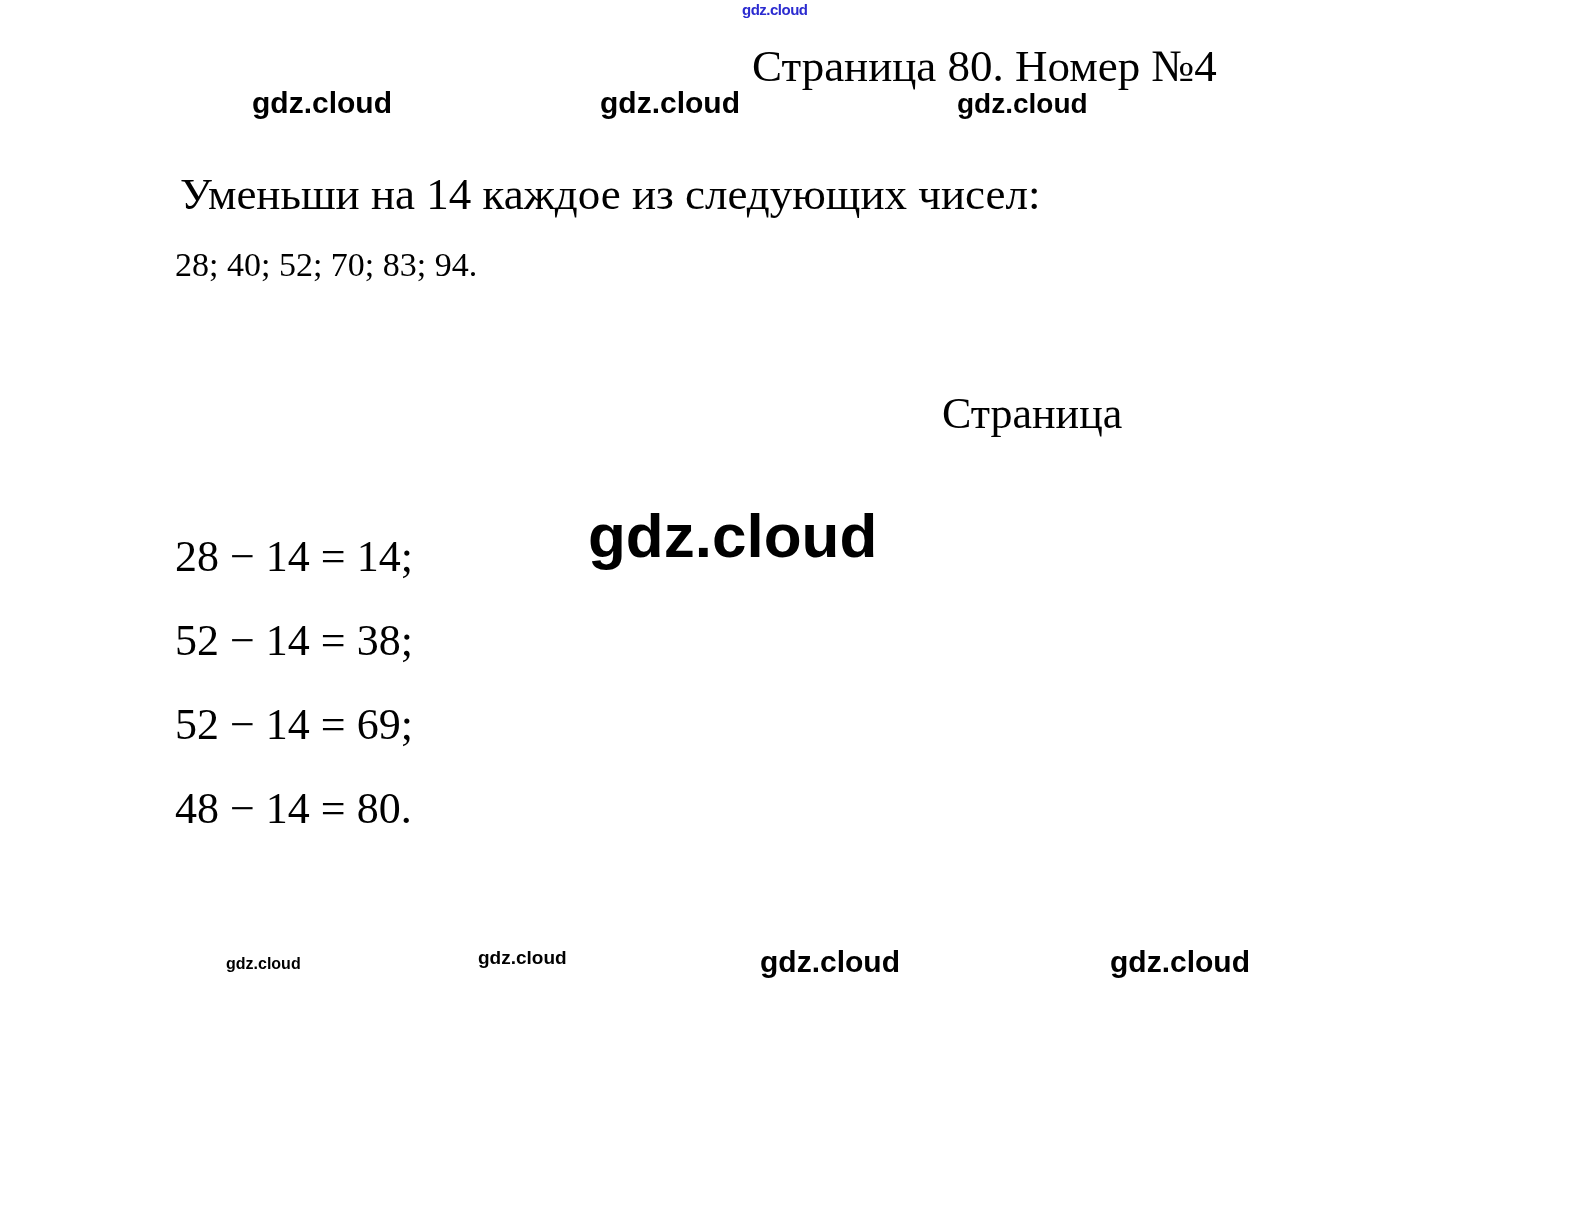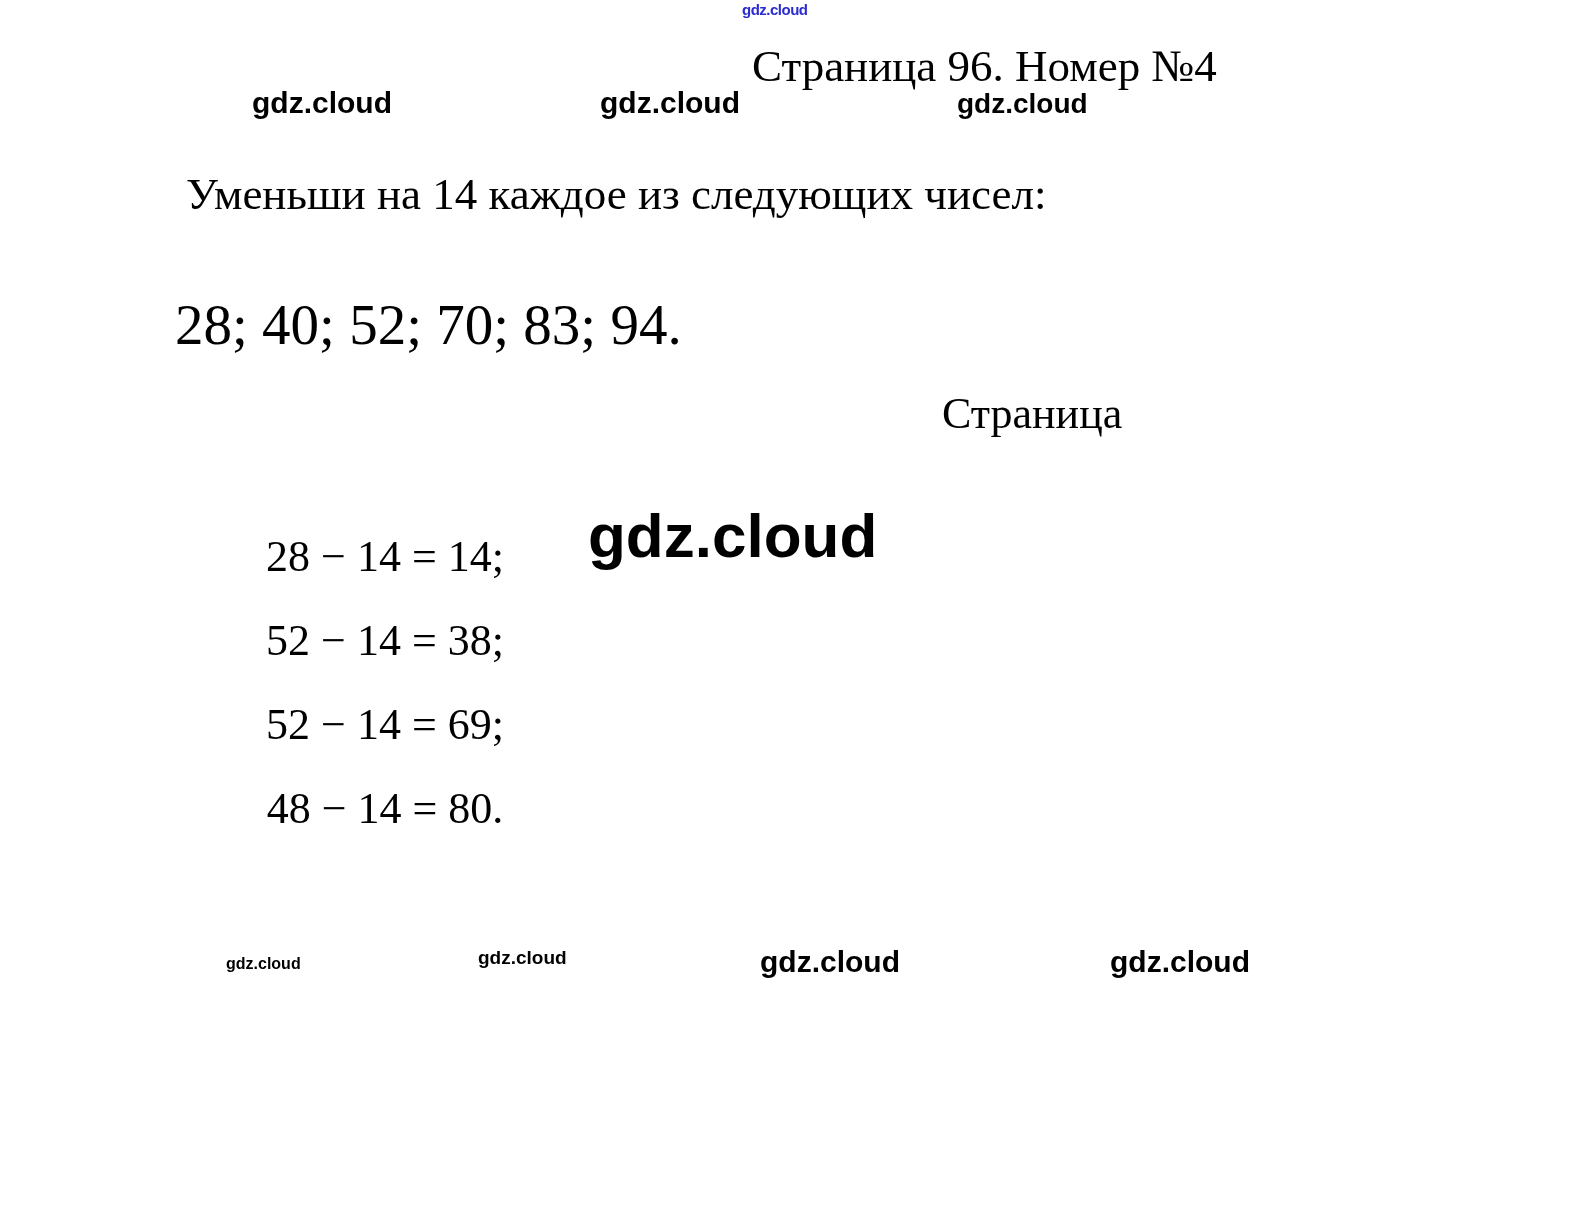--- a/index.html
+++ b/index.html
@@ -74,62 +74,60 @@
 
   .title {
     position: absolute;
     left: 752px;
     top: 40px;
     font-size: 45px;
     white-space: nowrap;
   }
   .task-line1 {
     position: absolute;
-    left: 186px;
+    left: 180px;
     top: 168px;
     font-size: 45px;
     white-space: nowrap;
     text-align: right;
   }
   .task-line2 {
     position: absolute;
     left: 175px;
     top: 246px;
-    font-size: 57px;
+    font-size: 34px;
     white-space: nowrap;
-    margin-top: 46px;
   }
   .solution-heading {
     position: absolute;
     left: 942px;
     top: 388px;
     font-size: 44px;
     white-space: nowrap;
   }
   .steps {
     position: absolute;
     left: 175px;
     top: 515px;
     width: 420px;
-    text-align: center;
   }
   .step {
     font-size: 44px;
     line-height: 84px;
     white-space: nowrap;
   }
 </style>
 </head>
 <body>
 
 <div class="page">
 
   <div class="wm-top">gdz.cloud</div>
 
-  <div class="title">Страница 96. Номер №4</div>
+  <div class="title">Страница 80. Номер №4</div>
 
   <div class="wm-sans wm1">gdz.cloud</div>
   <div class="wm-sans wm2">gdz.cloud</div>
   <div class="wm-sans wm3">gdz.cloud</div>
 
   <div class="task-line1">Уменьши на 14 каждое из следующих чисел:</div>
   <div class="task-line2">28; 40; 52; 70; 83; 94.</div>
 
   <div class="solution-heading">Страница</div>
 

